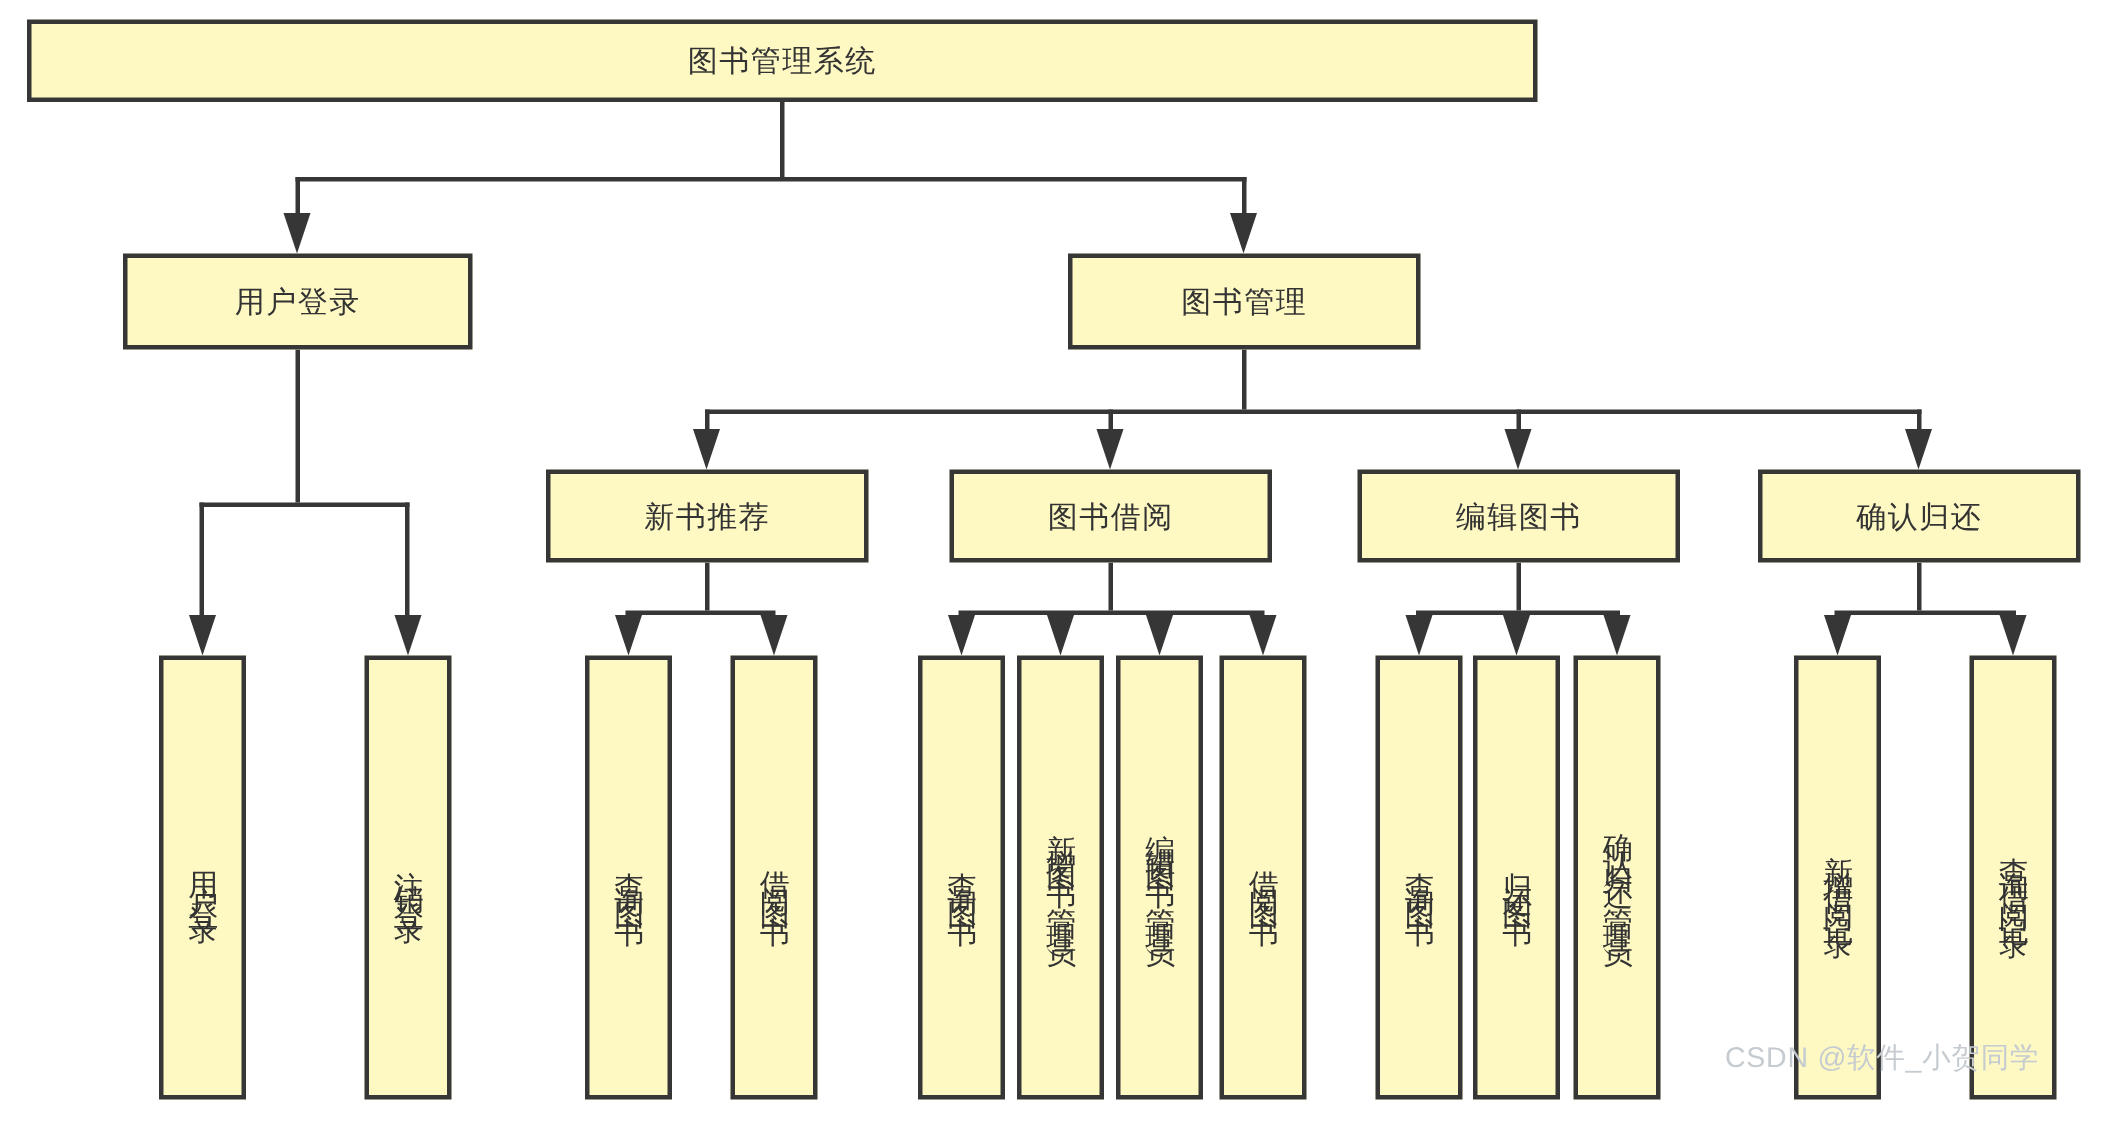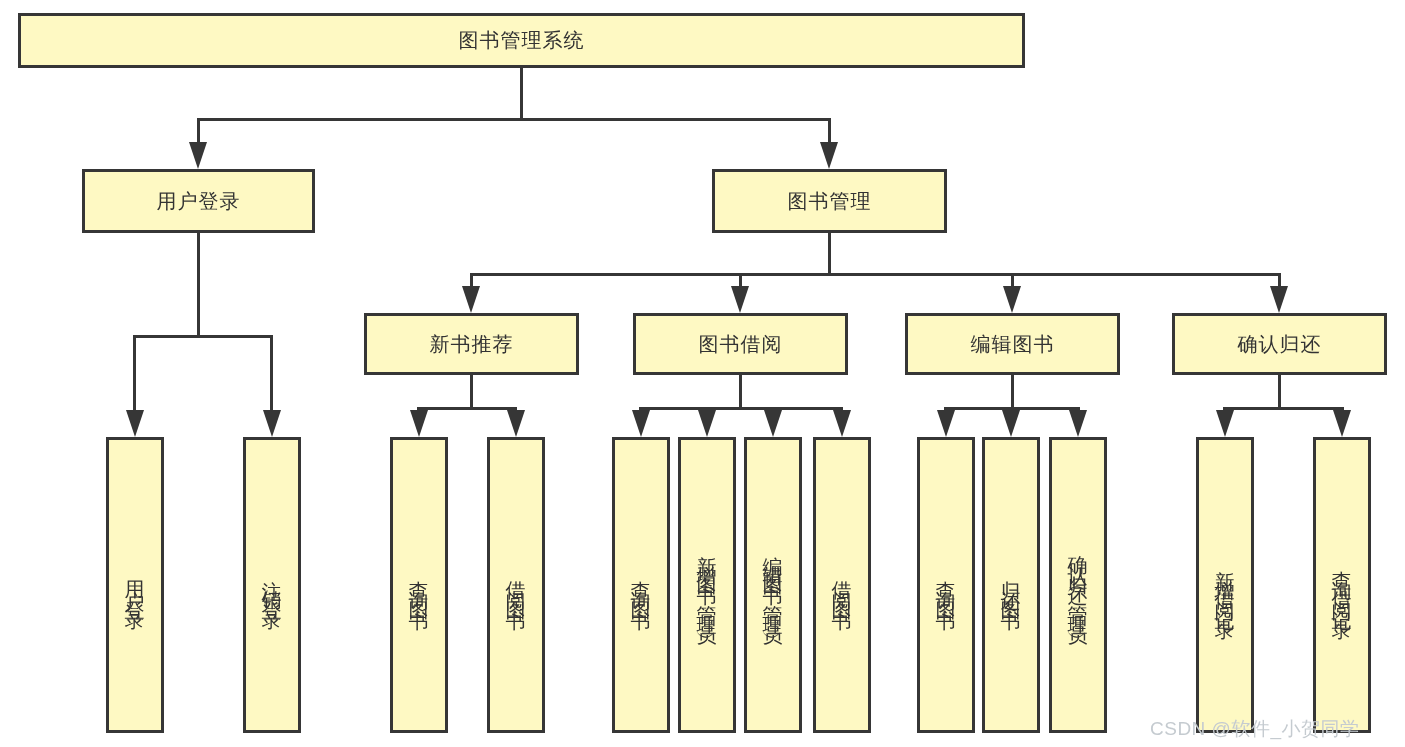--- a/index.html
+++ b/index.html
@@ -19,21 +19,21 @@
   }
   .hline, .vline { position:absolute; background:#363636; z-index:1; }
   .hline { height:3px; }
   .vline { width:3px; }
   .arrow {
     position:absolute; width:0; height:0; z-index:1;
     border-left:9px solid transparent; border-right:9px solid transparent;
     border-top:27px solid #363636;
   }
   .watermark {
-    position:absolute; top:716px; left:1150px; z-index:5;
+    position:absolute; top:692px; left:1150px; z-index:5;
     font-size:19px; color:#c5cbd0; letter-spacing:0.5px; white-space:nowrap;
   }
 </style>
 </head>
 <body>
 
 <div id="canvas">
 
   <div class="box" style="left:18px;top:13px;width:1007px;height:55px">图书管理系统</div>
 

